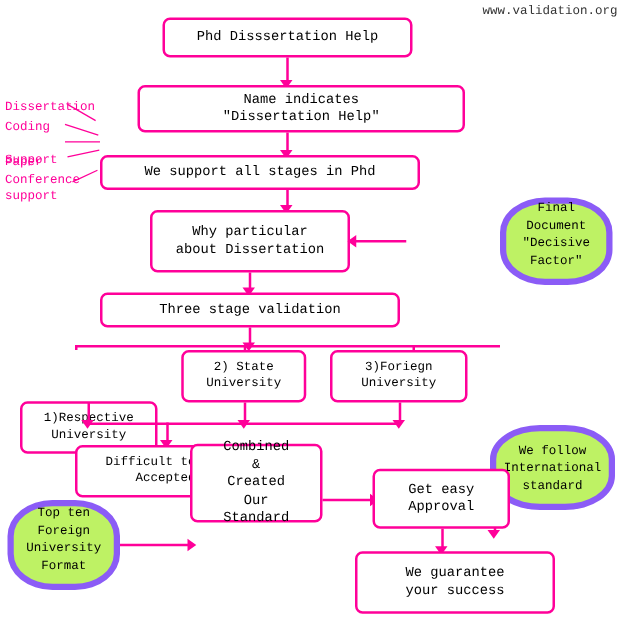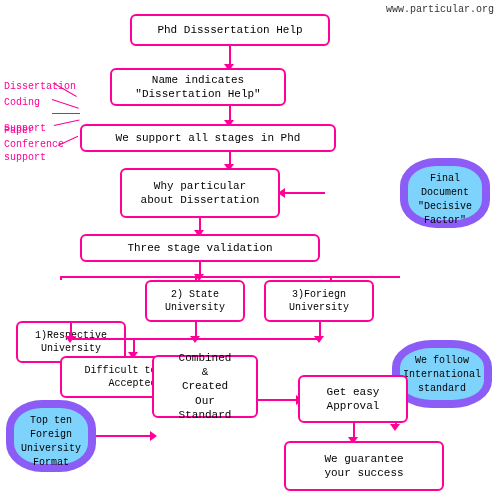--- a/index.html
+++ b/index.html
@@ -35,30 +35,30 @@
       background: #fff;
     }
 
     .box-rounded {
       border-radius: 6px;
     }
 
     
     .cloud {
       position: absolute;
-      border: 8px solid #8b5cf6;
+      border: 5px solid #8b5cf6;
       border-radius: 50%;
       text-align: center;
       display: flex;
-      align-items: flex-start;
+      align-items: flex-end;
       justify-content: center;
       padding: 6px 4px;
       line-height: 1.3;
       color: #000;
-      background: #7dd3fc;
+      background: #bef264;
     }
 
     
     .arrow {
       position: absolute;
       background: #ff0099;
     }
 
     .arrow-v {
       width: 2px;
@@ -104,30 +104,30 @@
     .label-text {
       position: absolute;
       font-size: 10px;
       color: #ff0099;
       line-height: 1.3;
     }
   </style>
 </head>
 <body>
 
-<div class="website">www.particular.org</div>
+<div class="website">www.validation.org</div>
 
 <div class="box box-rounded" style="left:130px; top:14px; width:200px; height:32px; font-size:11px;">
   <span>Phd Disssertation Help</span>
 </div>
 
 <div class="arrow arrow-v" style="left:229px; top:46px; height:20px;"></div>
 <div class="arrowhead-down" style="left:224px; top:64px;"></div>
 
-<div class="box box-rounded" style="left:110px; top:68px; width:176px; height:38px; font-size:11px; white-space:pre-line;">
+<div class="box box-rounded" style="left:110px; top:68px; width:262px; height:38px; font-size:11px; white-space:pre-line;">
   <span style="white-space:pre-line; text-align:center;">Name indicates
 "Dissertation Help"</span>
 </div>
 
 <div class="arrow arrow-v" style="left:229px; top:106px; height:16px;"></div>
 <div class="arrowhead-down" style="left:224px; top:120px;"></div>
 
 <div class="box box-rounded" style="left:80px; top:124px; width:256px; height:28px; font-size:11px;">
   <span>We support all stages in Phd</span>
 </div>

